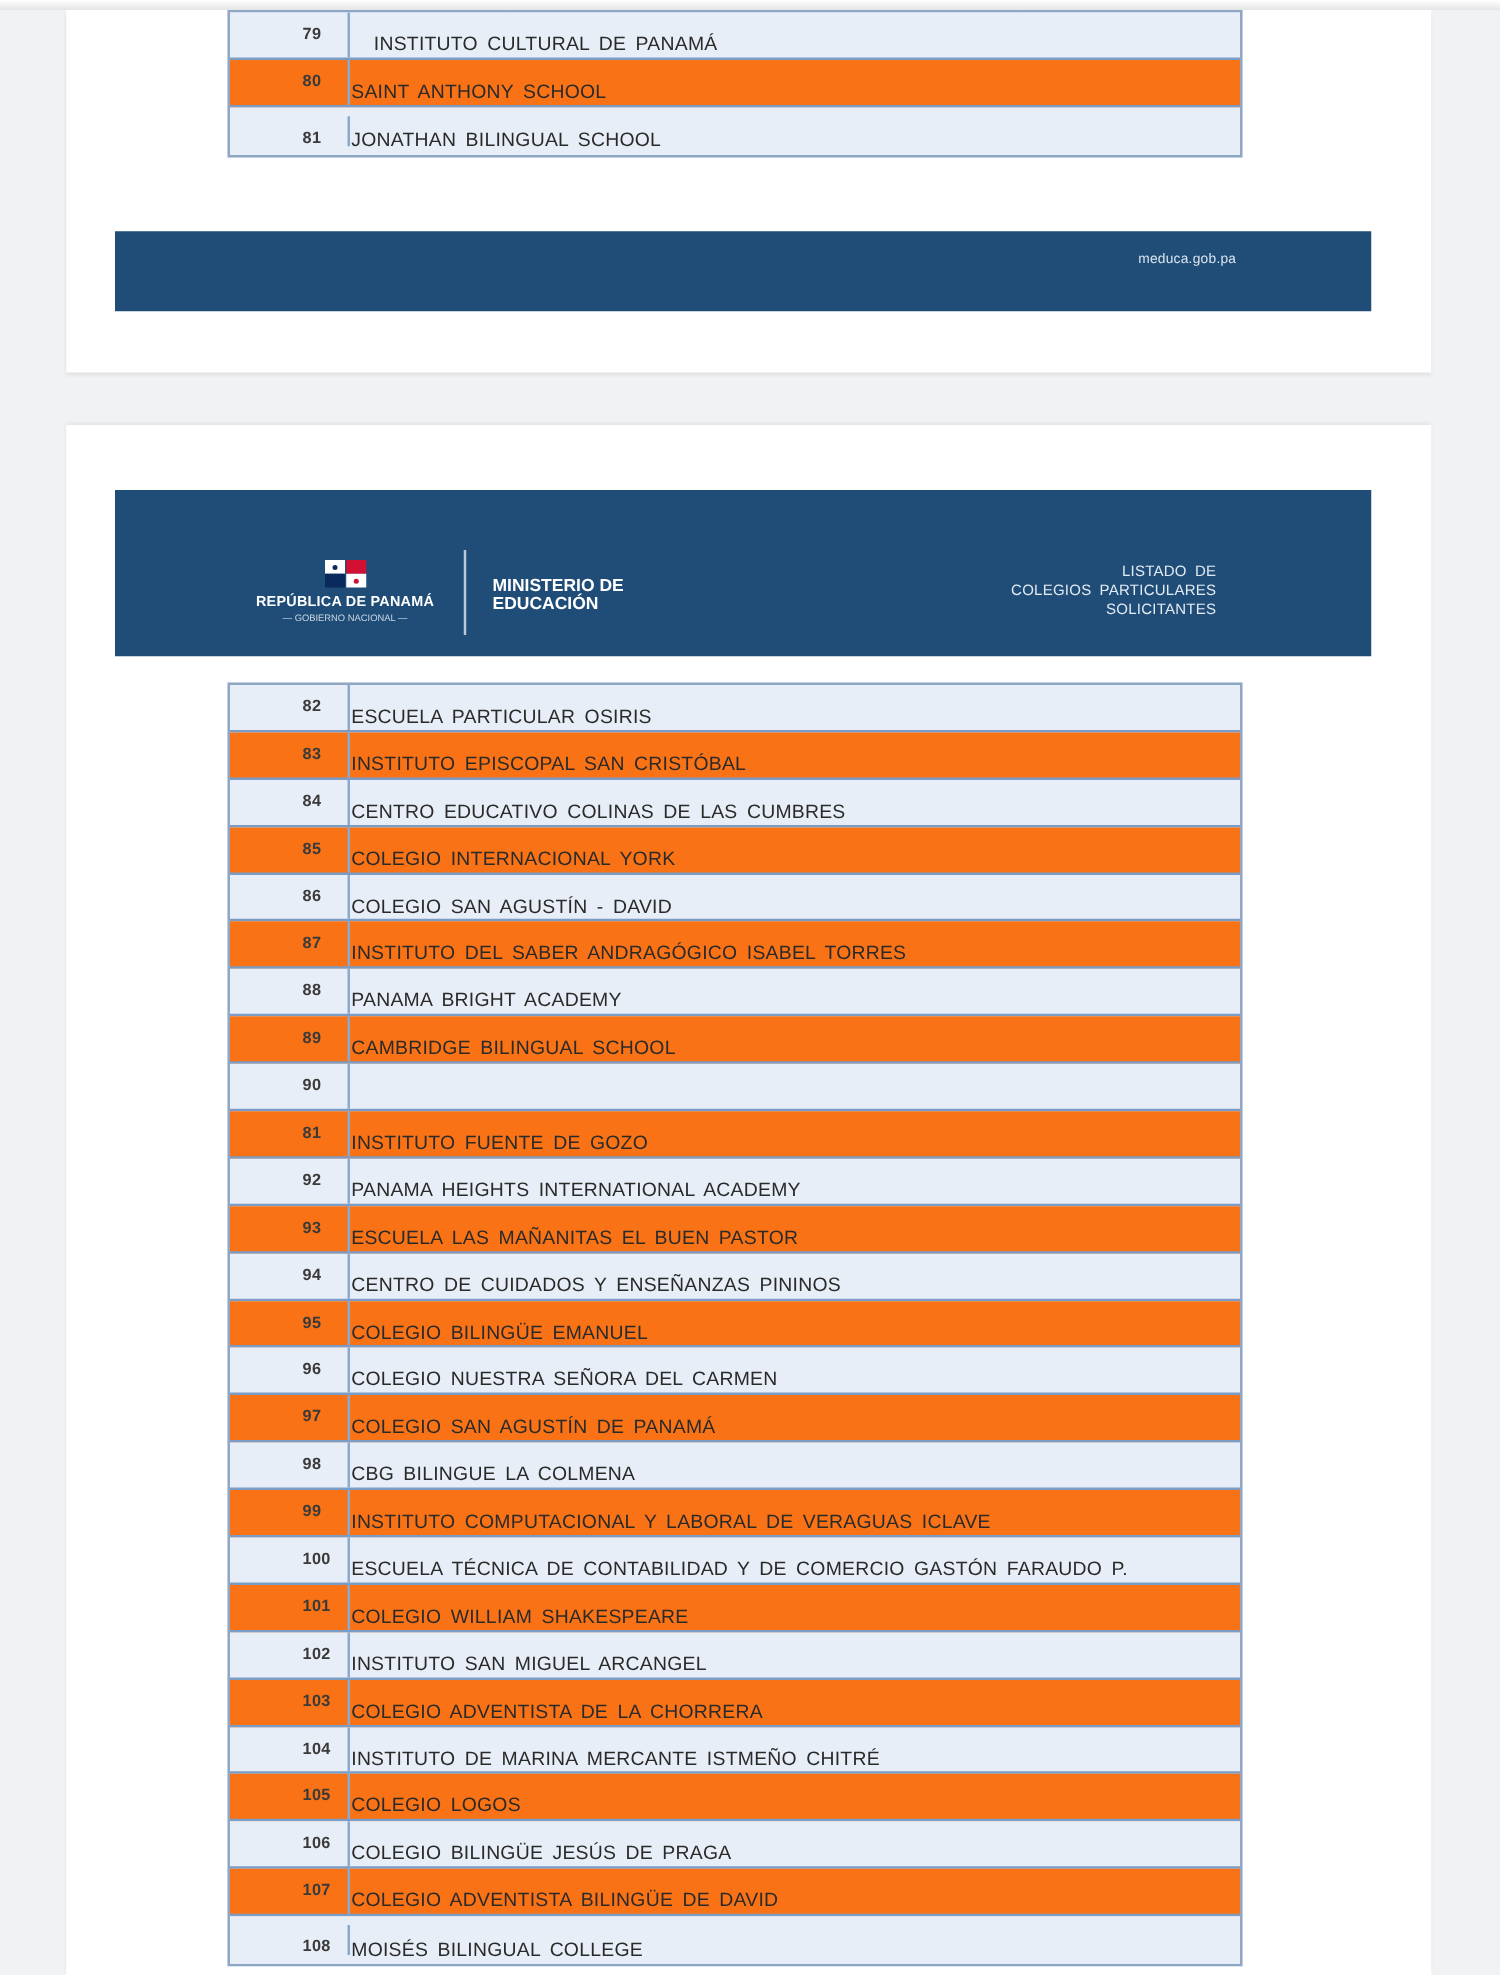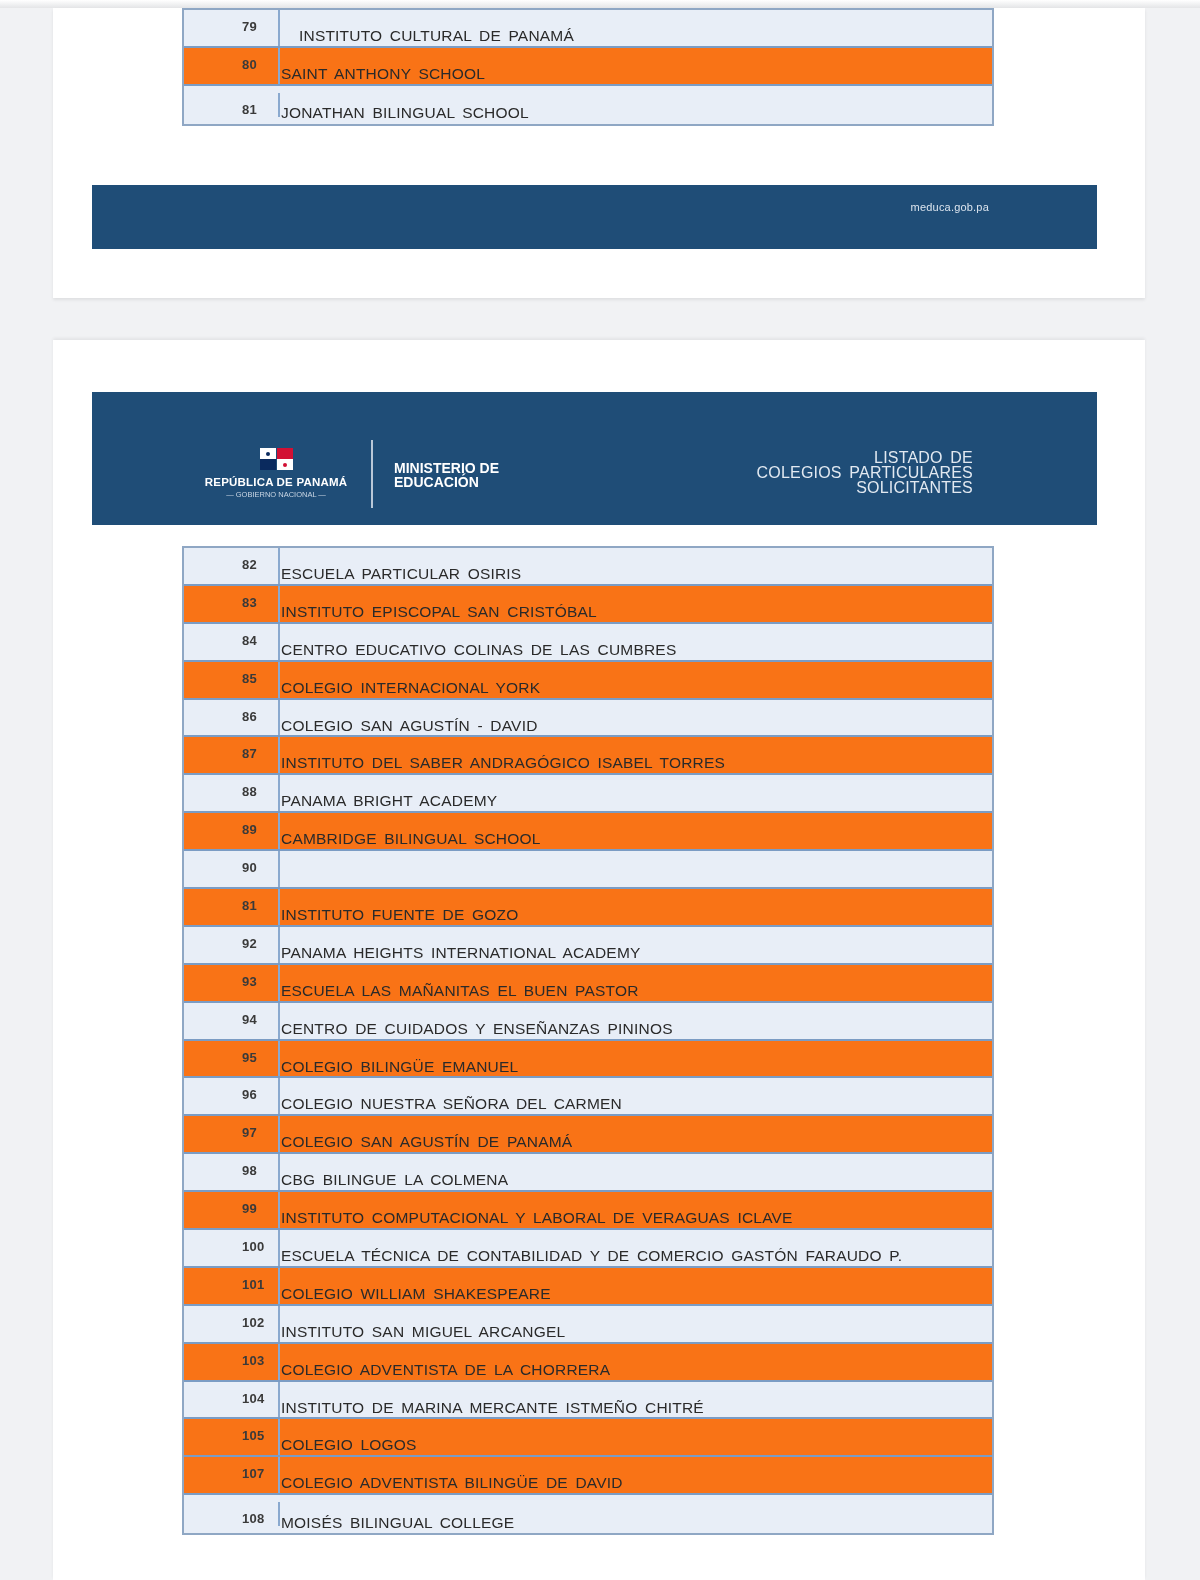--- a/index.html
+++ b/index.html
@@ -78,21 +78,21 @@
   }
   .vdivider {
     position: absolute; left: 279px; top: 48px; width: 2px; height: 68px; background: #b9c8d8;
   }
   .ministry {
     position: absolute; left: 302px; top: 69px;
     color: #ffffff; font-weight: bold; font-size: 14px; line-height: 14px;
   }
   .listado {
     position: absolute; right: 124px; top: 58px; text-align: right;
-    color: #e2e9f1; font-size: 16px; line-height: 15px; letter-spacing: 0.2px;
+    color: #e2e9f1; font-size: 12px; line-height: 15px; letter-spacing: 0.2px;
     word-spacing: 3px;
   }
 </style>
 </head>
 <body>
 
 <div class="topbar-shadow"></div>
 
 <div class="page page-1">
   <div class="table" style="top:0px;">
@@ -230,20 +230,24 @@
         <div class="name">COLEGIO ADVENTISTA DE LA CHORRERA</div>
       </div>
       <div class="row base">
         <div class="num">104</div>
         <div class="name">INSTITUTO DE MARINA MERCANTE ISTMEÑO CHITRÉ</div>
       </div>
       <div class="row alt">
         <div class="num">105</div>
         <div class="name">COLEGIO LOGOS</div>
       </div>
+      <div class="row base">
+        <div class="num">106</div>
+        <div class="name">COLEGIO BILINGÜE JESÚS DE PRAGA</div>
+      </div>
       <div class="row alt">
         <div class="num">107</div>
         <div class="name">COLEGIO ADVENTISTA BILINGÜE DE DAVID</div>
       </div>
       <div class="row base">
         <div class="num">108</div>
         <div class="name">MOISÉS BILINGUAL COLLEGE</div>
       </div>
     </div>
 </div>

